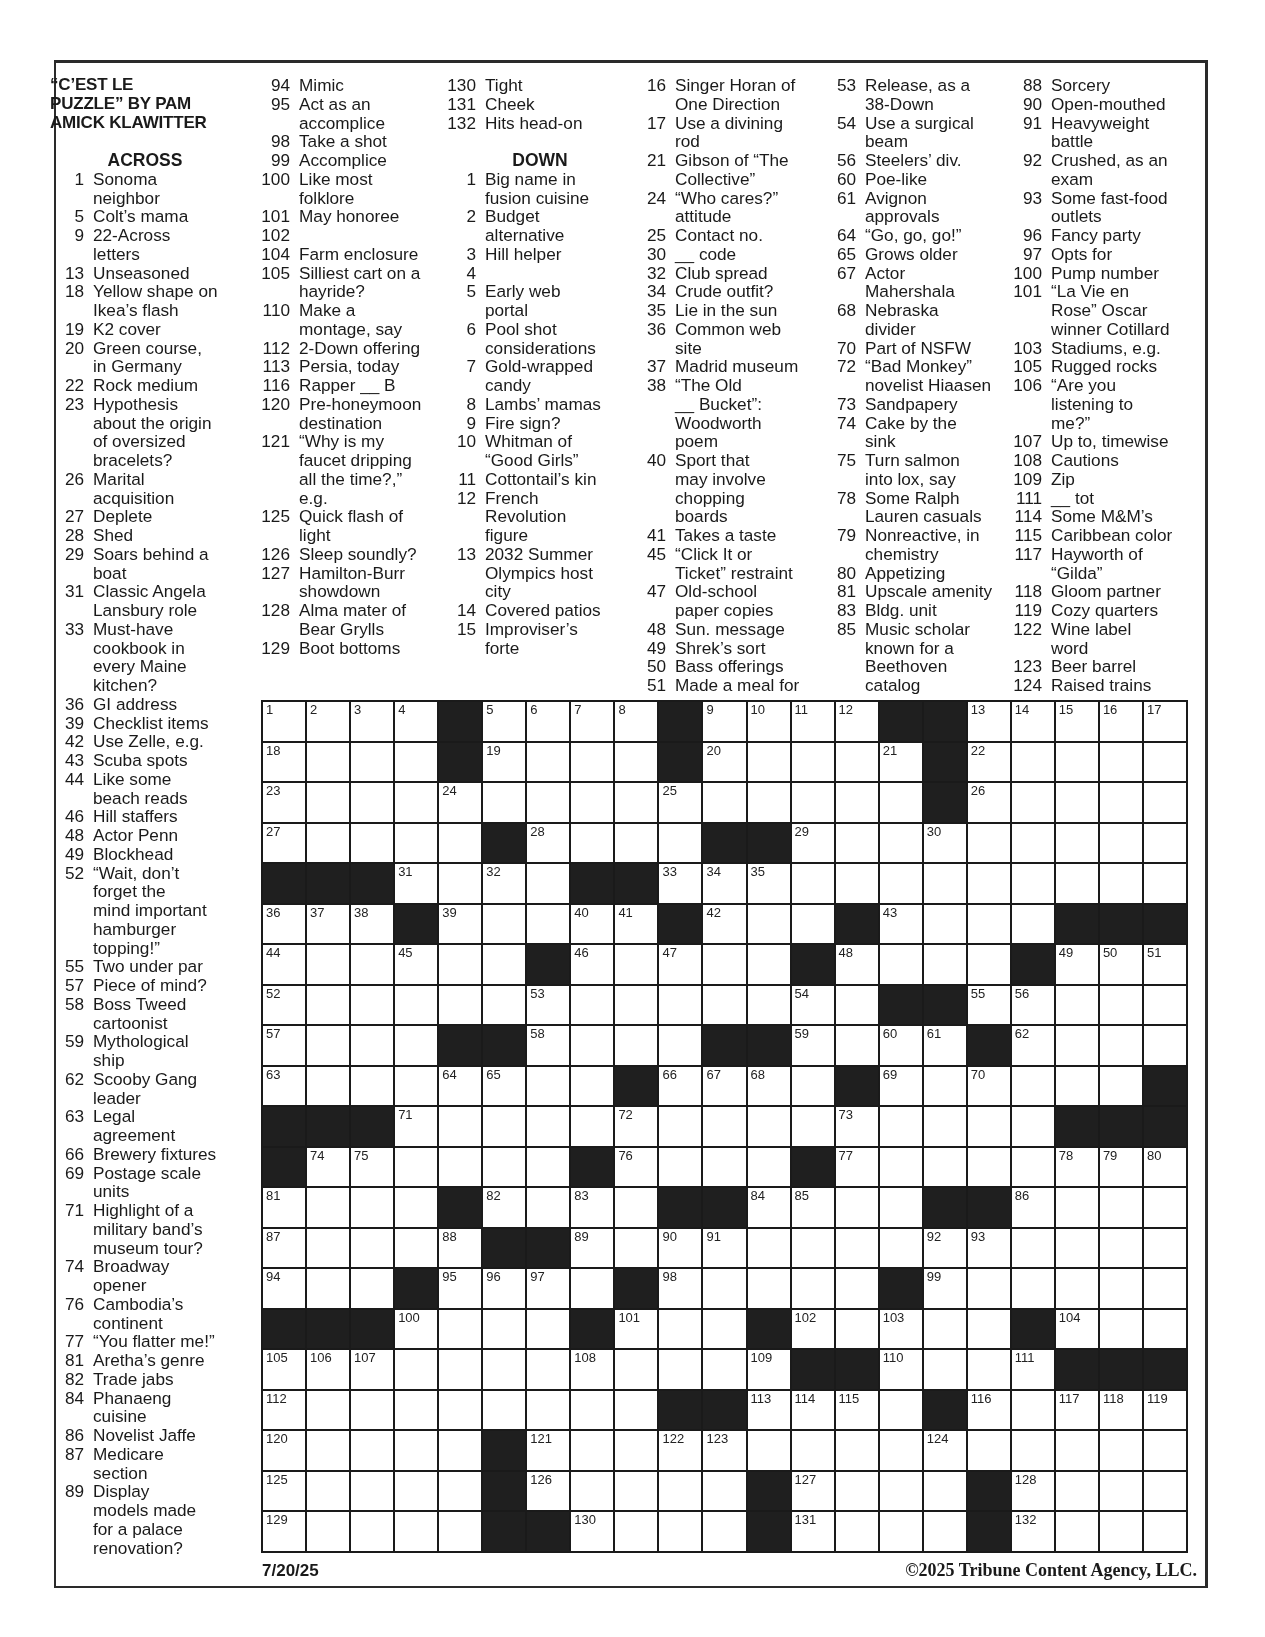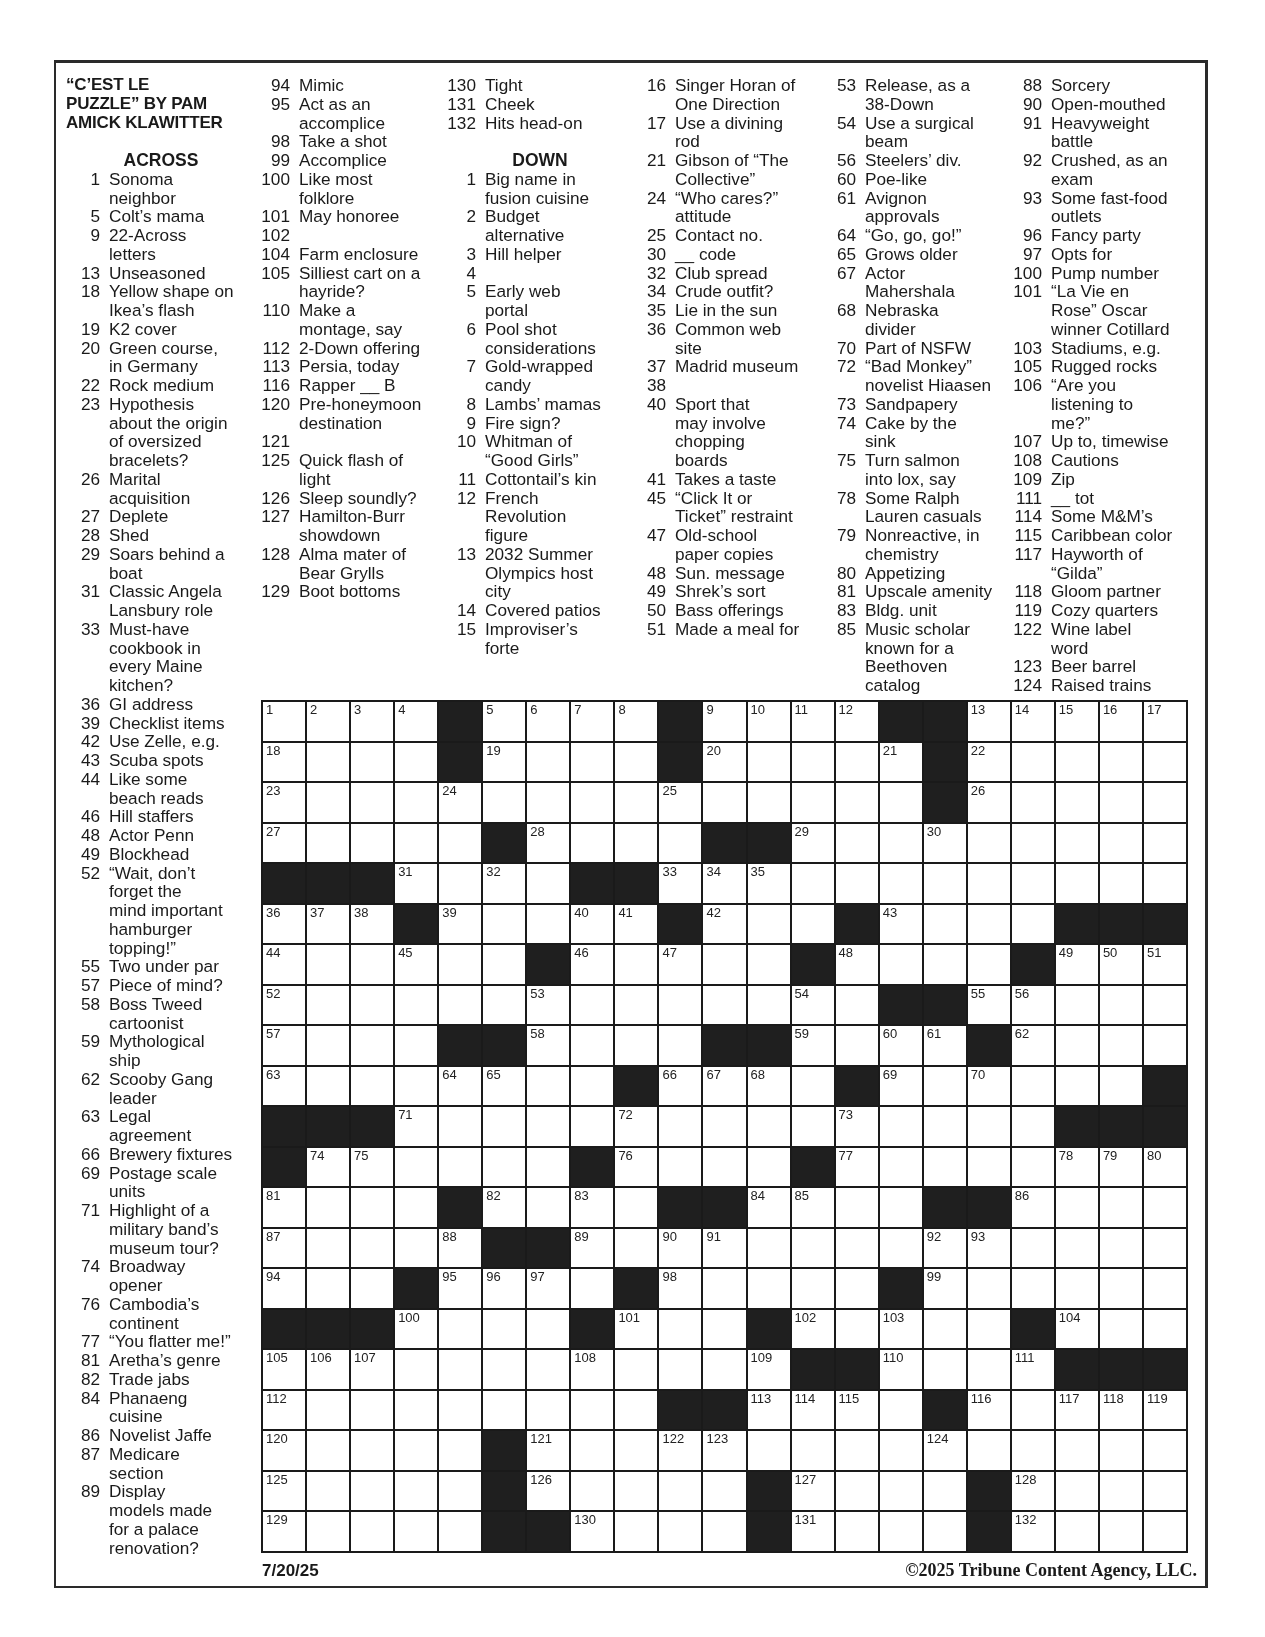--- a/index.html
+++ b/index.html
@@ -21,21 +21,21 @@
   .cell.black { background:#1f1f1f; }
   .cell .n { position:absolute; left:3px; top:1px; font-size:13px; line-height:14px; color:#222; }
   .footer-date { position:absolute; left:262px; top:1561px; font-weight:bold; font-size:17px; }
   .footer-copy { position:absolute; right:68px; top:1560px; font-family:"Liberation Serif", serif; font-weight:bold; font-size:18px; }
 </style>
 </head>
 <body>
 
 <div class="frame"></div>
 
-<div class="col" id="col1" style="left:66px; width:190px;">
+<div class="col" id="col1" style="left:50px; width:190px;">
   <div class="title">
     <div>“C’EST LE</div>
     <div>PUZZLE” BY PAM</div>
     <div>AMICK KLAWITTER</div>
   </div>
   <div class="head">ACROSS</div>
   <div class="list">
       <div class="clue">
         <span class="num" style="width: 34px;">1</span>
         <span class="txt">
@@ -406,20 +406,26 @@
       </div>
       <div class="clue">
         <span class="num" style="width: 35px;">120</span>
         <span class="txt">
           <div>Pre-honeymoon</div>
           <div>destination</div>
         </span>
       </div>
       <div class="clue">
         <span class="num" style="width: 35px;">121</span>
+        <span class="txt">
+          <div>“Why is my</div>
+          <div>faucet dripping</div>
+          <div>all the time?,”</div>
+          <div>e.g.</div>
+        </span>
       </div>
       <div class="clue">
         <span class="num" style="width: 35px;">125</span>
         <span class="txt">
           <div>Quick flash of</div>
           <div>light</div>
         </span>
       </div>
       <div class="clue">
         <span class="num" style="width: 35px;">126</span>
@@ -643,20 +649,26 @@
         </span>
       </div>
       <div class="clue">
         <span class="num" style="width: 26px;">37</span>
         <span class="txt">
           <div>Madrid museum</div>
         </span>
       </div>
       <div class="clue">
         <span class="num" style="width: 26px;">38</span>
+        <span class="txt">
+          <div>“The Old</div>
+          <div>__ Bucket”:</div>
+          <div>Woodworth</div>
+          <div>poem</div>
+        </span>
       </div>
       <div class="clue">
         <span class="num" style="width: 26px;">40</span>
         <span class="txt">
           <div>Sport that</div>
           <div>may involve</div>
           <div>chopping</div>
           <div>boards</div>
         </span>
       </div>

